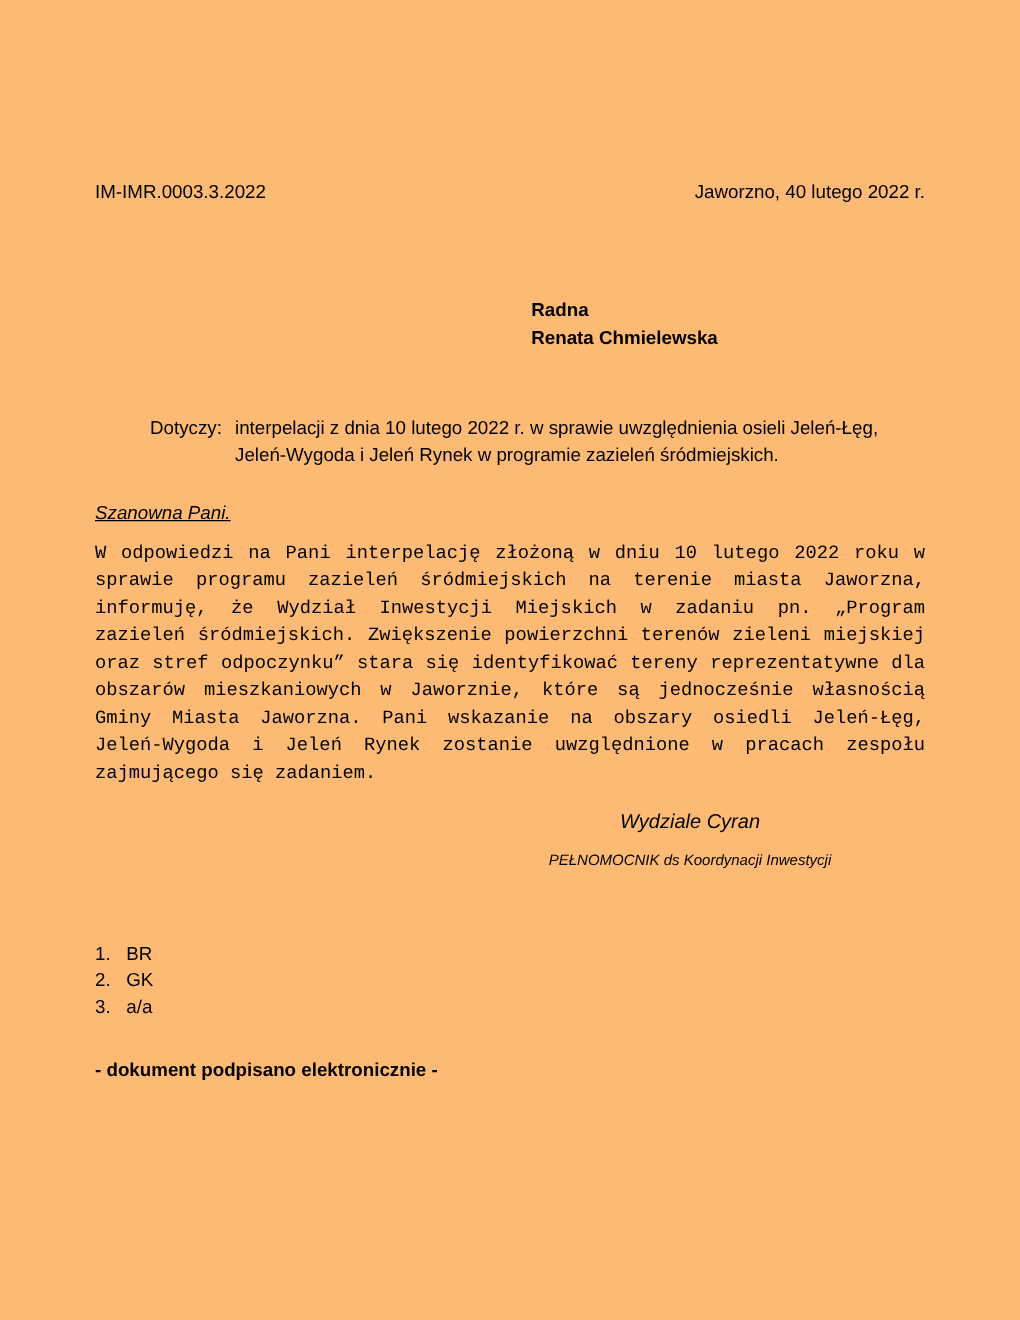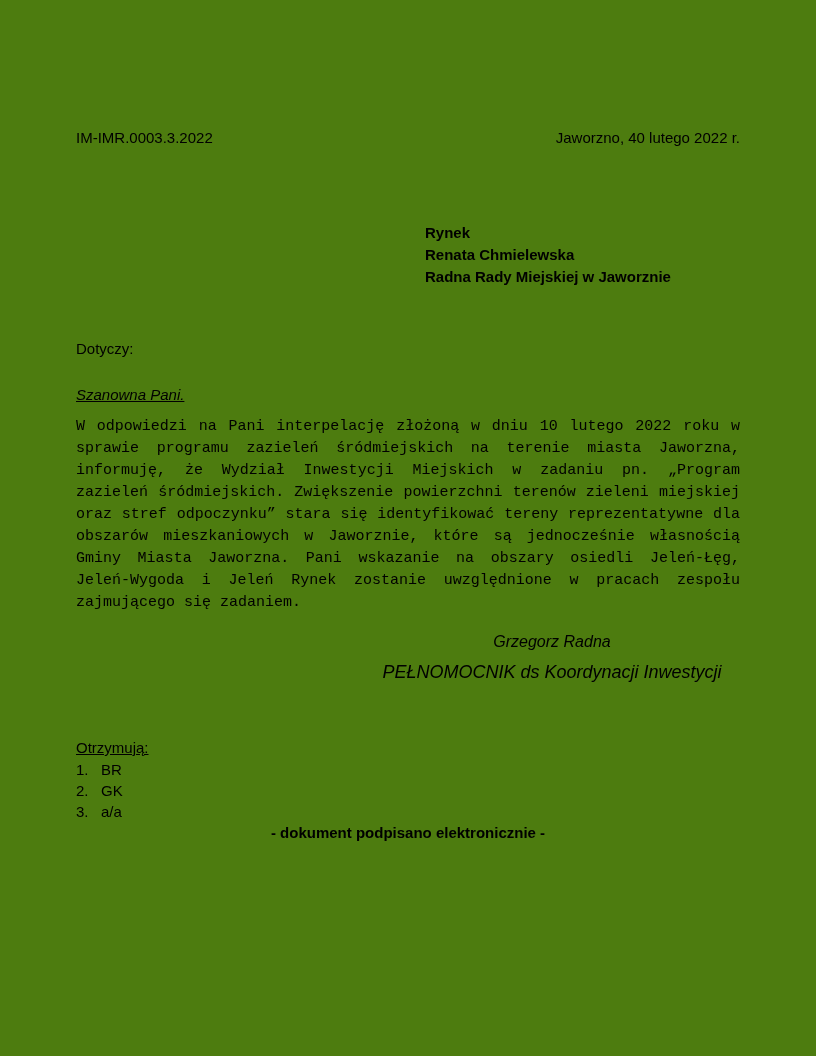--- a/index.html
+++ b/index.html
@@ -5,43 +5,44 @@
   html, body {
     margin: 0;
     padding: 0;
     background: #ffffff;
   }
   .page {
     position: relative;
     width: 816px;
     height: 1056px;
     margin: 0 auto;
-    background: #4d7c0f;
+    background: #fdba74;
     color: #000000;
     font-family: "Liberation Sans", sans-serif;
     font-size: 15px;
     line-height: 22px;
     box-sizing: border-box;
-    padding: 0 76px;
+    padding: 16px 76px;
     overflow: hidden;
   }
   .ref-row {
     display: flex;
     justify-content: space-between;
     align-items: flex-start;
     margin-top: 127px;
   }
   .recipient {
     margin-top: 73px;
     margin-left: 349px;
     font-weight: bold;
   }
   .subject {
     display: flex;
     margin-top: 50px;
+    margin-left: 44px;
   }
   .subject-label {
     flex: 0 0 68px;
   }
   .subject-text {
     flex: 1 1 auto;
   }
   .salutation {
     margin-top: 24px;
     font-style: italic;
@@ -61,78 +62,78 @@
     margin-top: 16px;
     text-align: center;
   }
   .signer-name {
     font-style: italic;
     font-size: 16px;
     line-height: 24px;
   }
   .signer-title {
     font-style: italic;
-    font-size: 18px;
+    font-size: 12px;
     line-height: 16px;
     margin-top: 10px;
   }
   .distribution {
     margin-top: 57px;
   }
   .distribution-heading {
     text-decoration: underline;
     line-height: 22px;
   }
   .distribution-list {
     line-height: 21px;
   }
   .dist-item {
     display: flex;
   }
   .dist-num {
     flex: 0 0 25px;
   }
   .footer-note {
-    text-align: center;
+    margin-top: 30px;
+    text-align: left;
     font-weight: bold;
   }
 </style>
 </head>
 <body>
 
 <div class="page">
 
   <div class="ref-row">
     <span>IM-IMR.0003.3.2022</span>
     <span>Jaworzno, 40 lutego 2022 r.</span>
   </div>
 
   <div class="recipient">
-    <div>Rynek</div>
+    <div>Radna</div>
     <div>Renata Chmielewska</div>
-    <div>Radna Rady Miejskiej w Jaworznie</div>
   </div>
 
   <div class="subject">
     <div class="subject-label">Dotyczy:</div>
+    <div class="subject-text">interpelacji z dnia 10 lutego 2022 r. w sprawie uwzględnienia osieli Jeleń-Łęg, Jeleń-Wygoda i Jeleń Rynek w programie zazieleń śródmiejskich.</div>
   </div>
 
   <div class="salutation">Szanowna Pani.</div>
 
   <div class="body-text">
     <p>W odpowiedzi na Pani interpelację złożoną w dniu 10 lutego 2022 roku w sprawie programu zazieleń śródmiejskich na terenie miasta Jaworzna, informuję, że Wydział Inwestycji Miejskich w zadaniu pn. „Program zazieleń śródmiejskich. Zwiększenie powierzchni terenów zieleni miejskiej oraz stref odpoczynku” stara się identyfikować tereny reprezentatywne dla obszarów mieszkaniowych w Jaworznie, które są jednocześnie własnością Gminy Miasta Jaworzna. Pani wskazanie na obszary osiedli Jeleń-Łęg, Jeleń-Wygoda i Jeleń Rynek zostanie uwzględnione w pracach zespołu zajmującego się zadaniem.</p>
   </div>
 
   <div class="signature">
-    <div class="signer-name">Grzegorz Radna</div>
+    <div class="signer-name">Wydziale Cyran</div>
     <div class="signer-title">PEŁNOMOCNIK ds Koordynacji Inwestycji</div>
   </div>
 
   <div class="distribution">
-    <div class="distribution-heading">Otrzymują:</div>
     <div class="distribution-list">
       <div class="dist-item">
         <span class="dist-num">1.</span>
         <span>BR</span>
       </div>
       <div class="dist-item">
         <span class="dist-num">2.</span>
         <span>GK</span>
       </div>
       <div class="dist-item">

